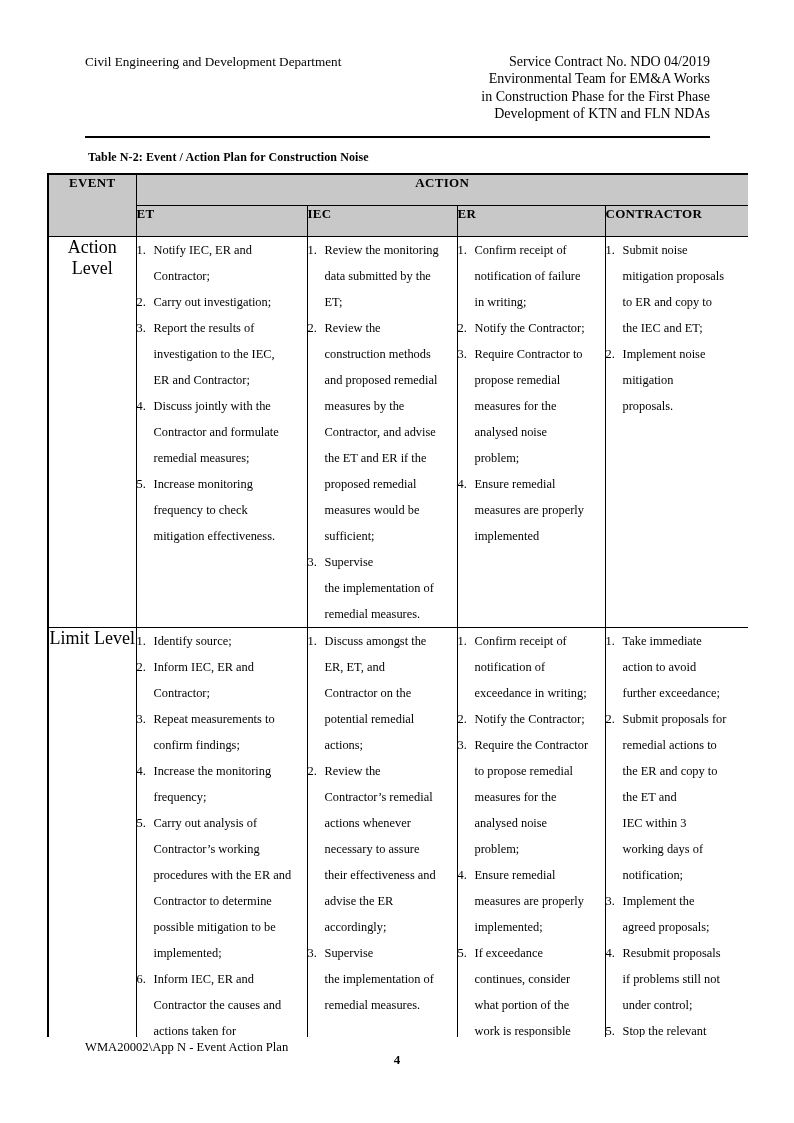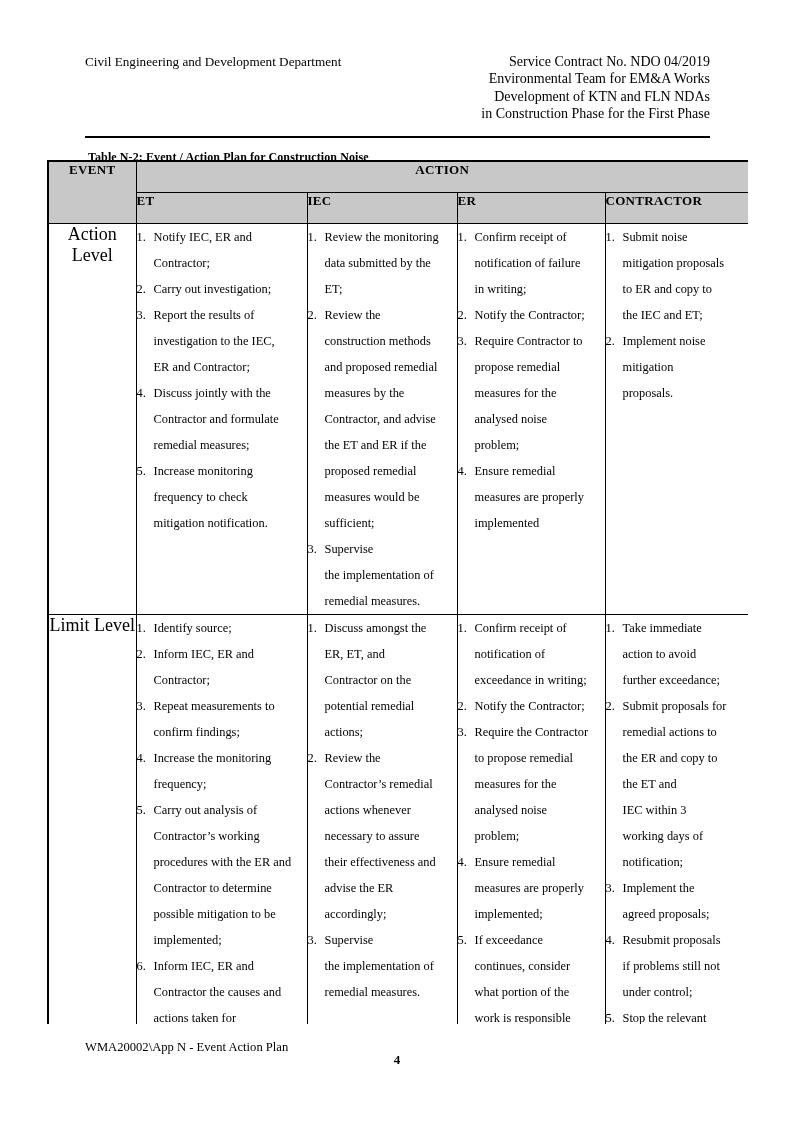--- a/index.html
+++ b/index.html
@@ -61,21 +61,21 @@
     font-size: 12px;
     font-weight: bold;
     letter-spacing: 0.1px;
     white-space: nowrap;
   }
 
   
   .table-wrap {
     position: absolute;
     left: 47px;
-    top: 160px;
+    top: 173px;
     width: 701px;
     height: 864px;
     overflow: hidden;
   }
   table.eap {
     border-collapse: collapse;
     table-layout: fixed;
     width: 701px;
     font-size: 12.4px;
   }
@@ -172,22 +172,22 @@
 </head>
 <body>
 
 <div class="page">
 
   <div class="page-header">
     <div class="header-left">Civil Engineering and Development Department</div>
     <div class="header-right">
       <div>Service Contract No. NDO 04/2019</div>
       <div>Environmental Team for EM&amp;A Works</div>
+      <div>in Construction Phase for the First Phase</div>
       <div>Development of KTN and FLN NDAs</div>
-      <div>in Construction Phase for the First Phase</div>
     </div>
   </div>
   <div class="header-rule"></div>
 
   <div class="table-caption">Table N-2: Event / Action Plan for Construction Noise</div>
 
   <div class="table-wrap">
     <table class="eap">
       <colgroup>
         <col class="col-event">
@@ -226,21 +226,21 @@
                   <span class="ln">ER and Contractor;</span>
                 </li>
                 <li>
                   <span class="ln">Discuss jointly with the</span>
                   <span class="ln">Contractor and formulate</span>
                   <span class="ln">remedial measures;</span>
                 </li>
                 <li>
                   <span class="ln">Increase monitoring</span>
                   <span class="ln">frequency to check</span>
-                  <span class="ln">mitigation notification.</span>
+                  <span class="ln">mitigation effectiveness.</span>
                 </li>
               </ol>
             </td>
           <td class="body-cell">
               <ol class="acts">
                 <li>
                   <span class="ln">Review the monitoring</span>
                   <span class="ln">data submitted by the</span>
                   <span class="ln">ET;</span>
                 </li>

